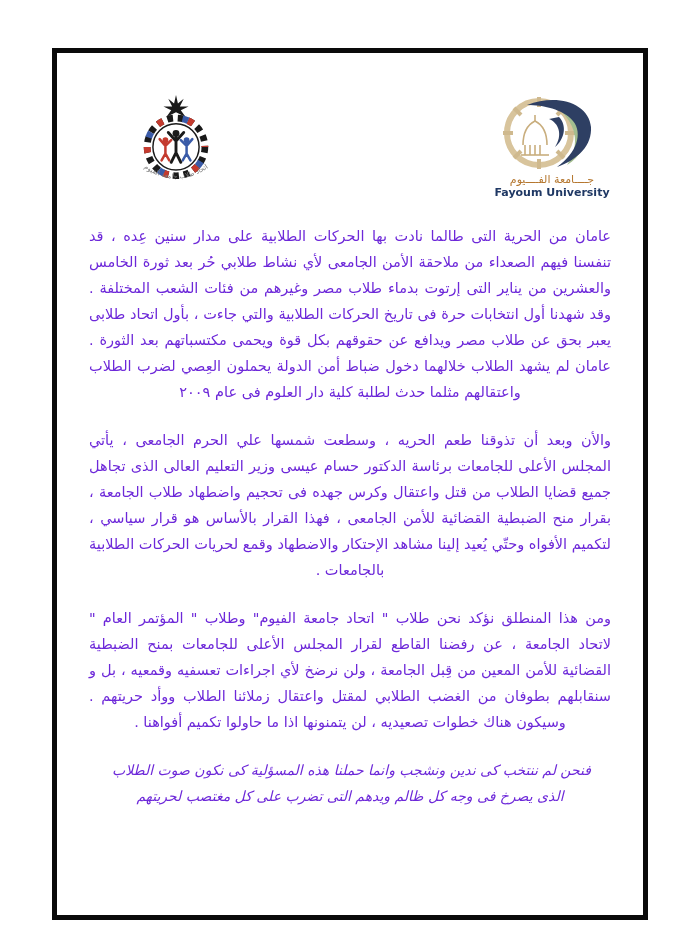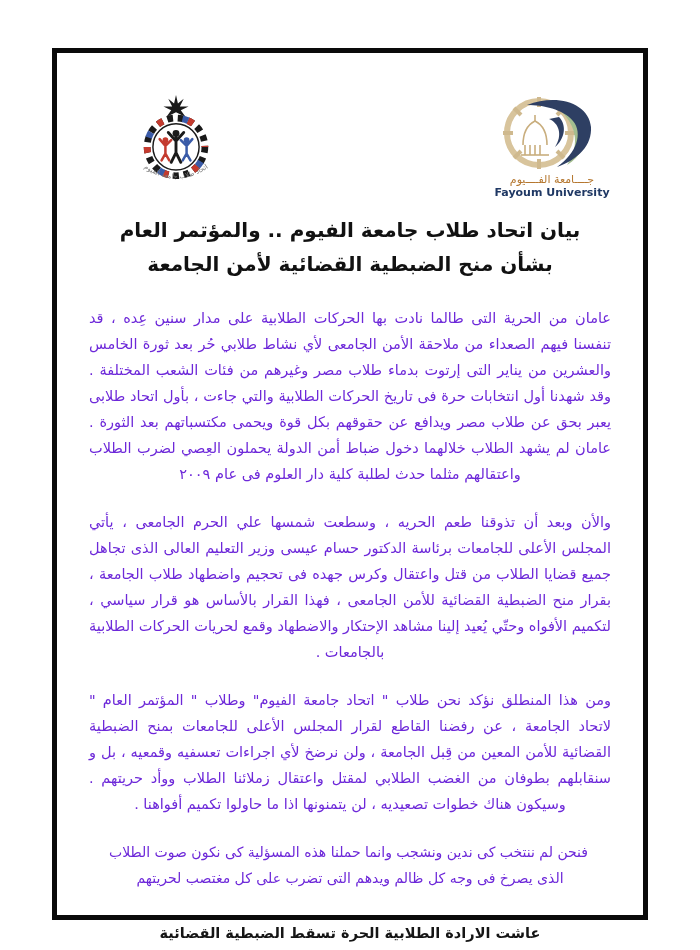--- a/index.html
+++ b/index.html
@@ -64,21 +64,22 @@
     direction:rtl;
     text-align:justify;
     text-align-last:center;
     font-size:14.5px;
     line-height:26px;
     margin:22px 8px 0 8px;
     color:#6d28d9;
   }
   .para.first{margin-top:24px;}
   .para.italic{
-    text-align:left;
+    font-style:italic;
+    text-align:right;
     font-size:14px;
     padding:0 20px;
   }
   .closing{
     direction:rtl;
     text-align:center;
     font-size:14.5px;
     font-weight:bold;
     margin-top:34px;
     color:#151515;
@@ -153,23 +154,21 @@
           <path d="M60,12 C96,18 102,56 74,72 C88,52 84,28 60,12 Z" fill="#a3bd8f"></path>
 
           <path d="M34,12 C64,0 96,10 98,34 C99,52 86,66 64,74 C84,60 90,40 80,28 C70,16 50,12 34,12 Z" fill="#2e3f63"></path>
           <path d="M56,26 C66,30 70,42 62,54 C72,46 74,32 66,24 Z" fill="#2e3f63"></path>
         </svg>
         <div class="univ-ar">جــــامعة الفــــيوم</div>
         <div class="univ-en">Fayoum University</div>
       </div>
     </div>
 
-    <div class="doc-title">بيان اتحاد طلاب جامعة الفيوم .. والمؤتمر العام بشأن منح الضبطية القضائية لأمن الجامعة</div>
 
     <div class="para first">عامان من الحرية التى طالما نادت بها الحركات الطلابية على مدار سنين عِده ، قد تنفسنا فيهم الصعداء من ملاحقة الأمن الجامعى لأي نشاط طلابي حُر بعد ثورة الخامس والعشرين من يناير التى إرتوت بدماء طلاب مصر وغيرهم من فئات الشعب المختلفة . وقد شهدنا أول انتخابات حرة فى تاريخ الحركات الطلابية والتي جاءت ، بأول اتحاد طلابى يعبر بحق عن طلاب مصر ويدافع عن حقوقهم بكل قوة ويحمى مكتسباتهم بعد الثورة . عامان لم يشهد الطلاب خلالهما دخول ضباط أمن الدولة يحملون العِصي لضرب الطلاب واعتقالهم مثلما حدث لطلبة كلية دار العلوم فى عام ٢٠٠٩</div>
     <div class="para">والأن وبعد أن تذوقنا طعم الحريه ، وسطعت شمسها علي الحرم الجامعى ، يأتي المجلس الأعلى للجامعات برئاسة الدكتور حسام عيسى وزير التعليم العالى الذى تجاهل جميع قضايا الطلاب من قتل واعتقال وكرس جهده فى تحجيم واضطهاد طلاب الجامعة ، بقرار منح الضبطية القضائية للأمن الجامعى ، فهذا القرار بالأساس هو قرار سياسي ، لتكميم الأفواه وحتّي يُعيد إلينا مشاهد الإحتكار والاضطهاد وقمع لحريات الحركات الطلابية بالجامعات .</div>
     <div class="para">ومن هذا المنطلق نؤكد نحن طلاب " اتحاد جامعة الفيوم" وطلاب " المؤتمر العام " لاتحاد الجامعة ، عن رفضنا القاطع لقرار المجلس الأعلى للجامعات بمنح الضبطية القضائية للأمن المعين من قِبل الجامعة ، ولن نرضخ لأي اجراءات تعسفيه وقمعيه ، بل و سنقابلهم بطوفان من الغضب الطلابي لمقتل واعتقال زملائنا الطلاب ووأد حريتهم . وسيكون هناك خطوات تصعيديه ، لن يتمنونها اذا ما حاولوا تكميم أفواهنا .</div>
     <div class="para italic">فنحن لم ننتخب كى ندين ونشجب وانما حملنا هذه المسؤلية كى نكون صوت الطلاب الذى يصرخ فى وجه كل ظالم ويدهم التى تضرب على كل مغتصب لحريتهم</div>
 
-    <div class="closing">عاشت الارادة الطلابية الحرة تسقط الضبطية القضائية</div>
 
   </div>
 </div>
 
 </body></html>

